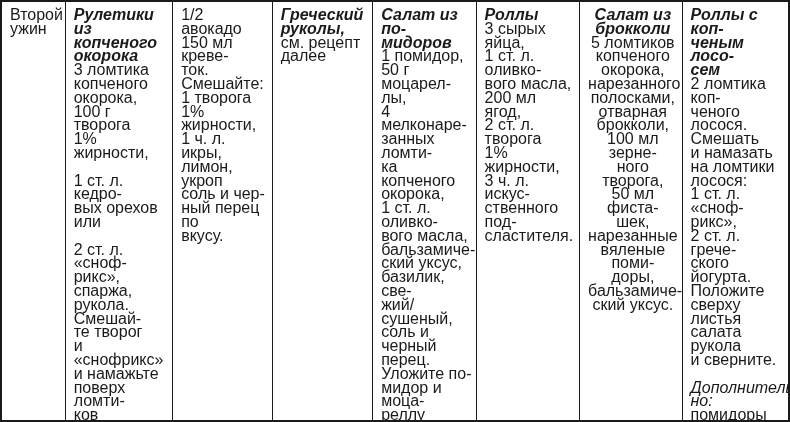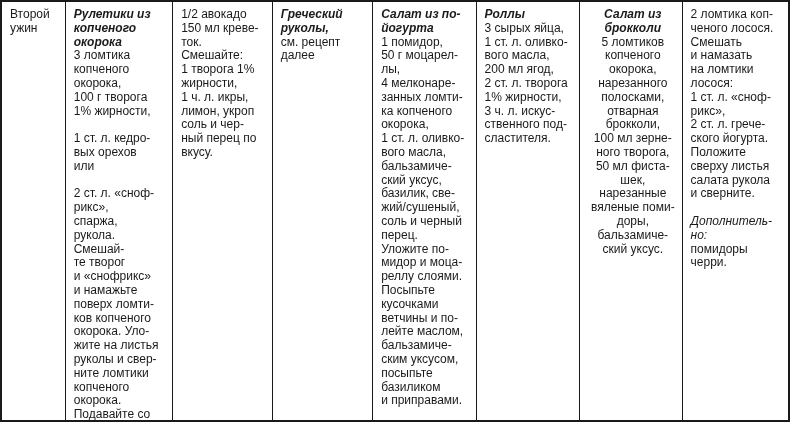--- a/index.html
+++ b/index.html
@@ -4,21 +4,21 @@
 <style>
   html, body { margin: 0; padding: 0; background: #fff; }
   .meal-table {
     width: 790px;
     height: 422px;
     box-sizing: border-box;
     border: 2px solid #1a1a1a;
     display: flex;
     background: #fff;
     font-family: "Liberation Sans", sans-serif;
-    font-size: 12px;
+    font-size: 16px;
     line-height: 13.8px;
     color: #1a1a1a;
   }
   .cell {
     box-sizing: border-box;
     border-right: 1px solid #1a1a1a;
     padding: 6px 4px 4px 8px;
     overflow: hidden;
   }
   .cell:last-child { border-right: none; }
@@ -96,21 +96,21 @@
 
   <div class="cell">
     <div class="cell-title">Греческий
 руколы,</div>
     <div class="cell-body">см. рецепт
 далее</div>
   </div>
 
   <div class="cell">
     <div class="cell-title">Салат из по-
-йогурта</div>
+мидоров</div>
     <div class="cell-body">1 помидор,
 50 г моцарел-
 лы,
 4 мелконаре-
 занных ломти-
 ка копченого
 окорока,
 1 ст. л. оливко-
 вого масла,
 бальзамиче-
@@ -161,20 +161,23 @@
 50 мл фиста-
 шек,
 нарезанные
 вяленые поми-
 доры,
 бальзамиче-
 ский уксус.</div>
   </div>
 
   <div class="cell">
+    <div class="cell-title">Роллы с коп-
+ченым лосо-
+сем</div>
     <div class="cell-body">2 ломтика коп-
 ченого лосося.
 Смешать
 и намазать
 на ломтики
 лосося:
 1 ст. л. «сноф-
 рикс»,
 2 ст. л. грече-
 ского йогурта.

